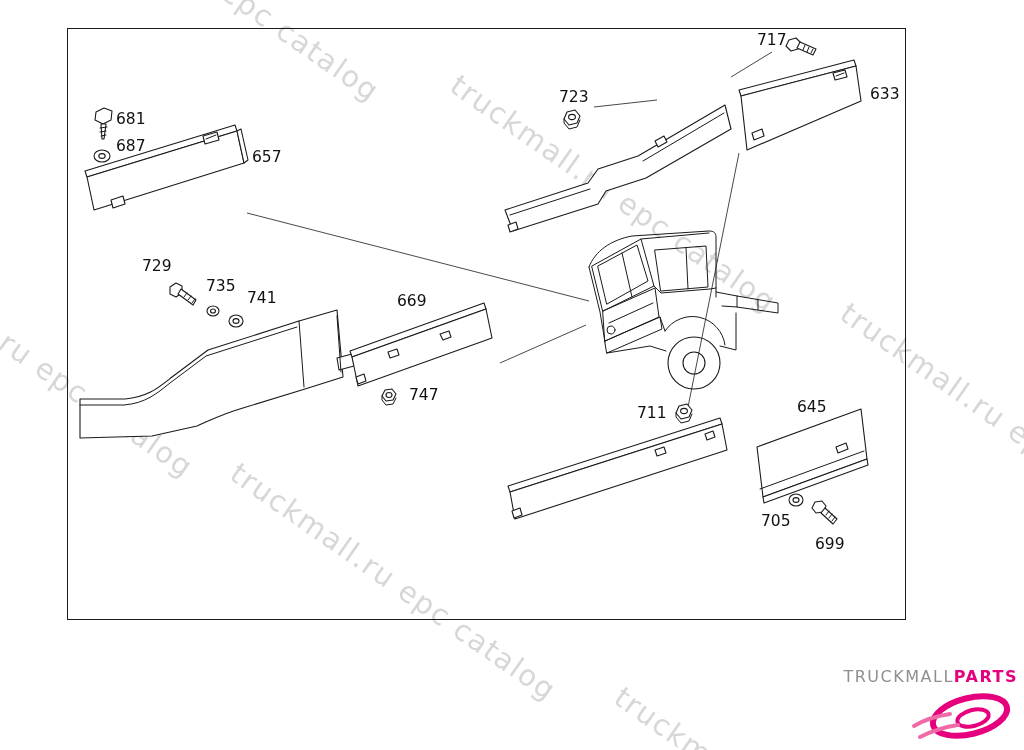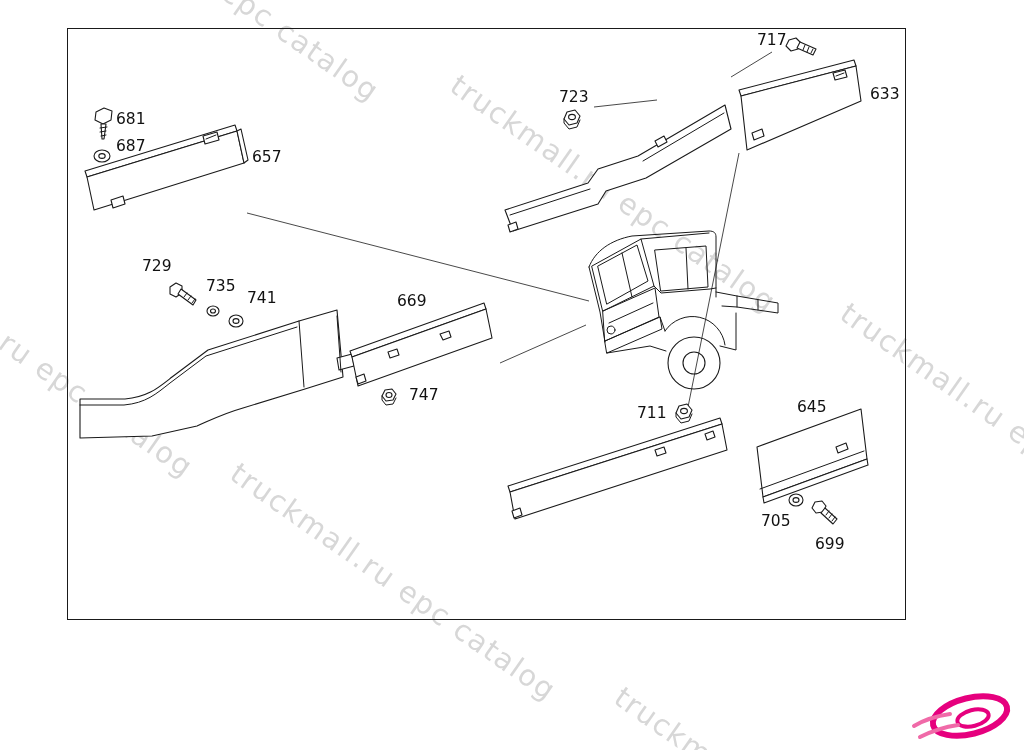--- a/index.html
+++ b/index.html
@@ -188,20 +188,21 @@
       <text class="plabel" x="757" y="45">717</text>
       <text class="plabel" x="870" y="99">633</text>
       <text class="plabel" x="637" y="418">711</text>
       <text class="plabel" x="797" y="412">645</text>
       <text class="plabel" x="761" y="526">705</text>
       <text class="plabel" x="815" y="549">699</text>
     </g>
   </svg>
 
   <div class="logo">
+    <div class="logo-text"><span>TRUCKMALL</span><span class="accent">PARTS</span></div>
     <svg class="logo-mark" width="112" height="58" viewBox="0 0 112 58">
       <g fill="none" stroke-linecap="round">
         <ellipse cx="64" cy="28" rx="38" ry="18" stroke="#e6007e" stroke-width="6" transform="rotate(-14 64 28)"></ellipse>
         <ellipse cx="67" cy="30" rx="16" ry="8" stroke="#e6007e" stroke-width="4" transform="rotate(-14 67 30)"></ellipse>
         <path d="M8,38 C18,32 30,28 44,26" stroke="#f06aa8" stroke-width="4"></path>
         <path d="M14,49 C26,43 38,39 52,37" stroke="#f06aa8" stroke-width="4"></path>
       </g>
     </svg>
   </div>
 </div>

